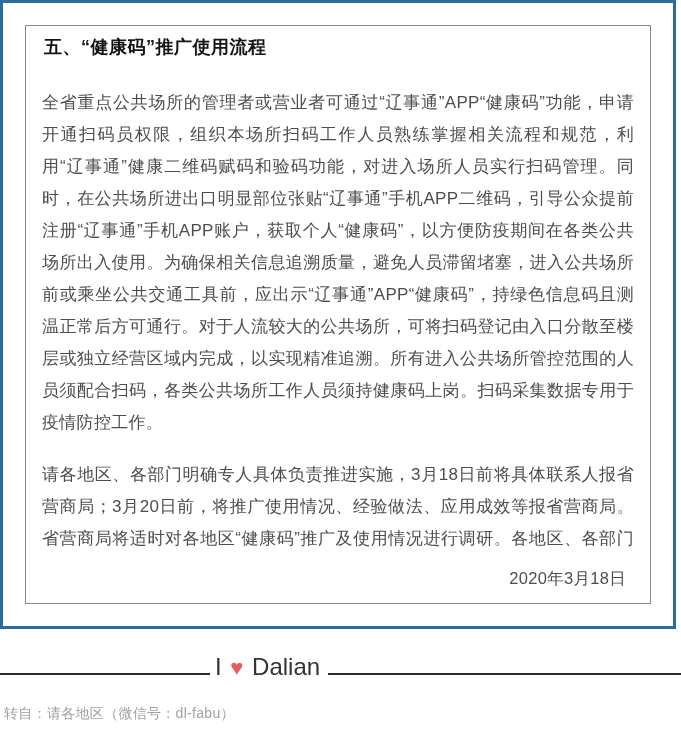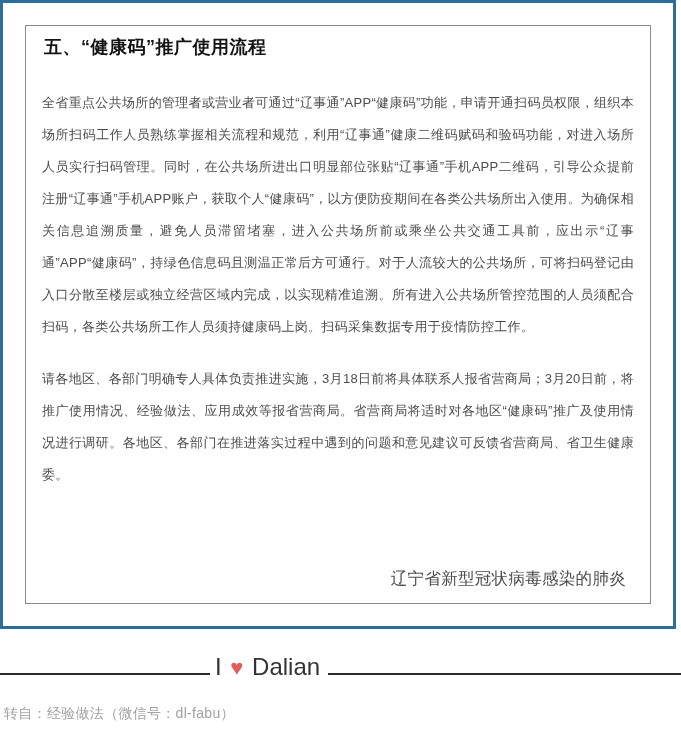--- a/index.html
+++ b/index.html
@@ -45,21 +45,21 @@
     letter-spacing: 0.5px;
     margin: 4px 0 28px 2px;
     line-height: 1.3;
   }
   .notice-content {
     flex: 1 1 auto;
     min-height: 0;
     overflow: hidden;
   }
   .notice-paragraph {
-    font-size: 13px;
+    font-size: 17px;
     color: var(--body-text);
     line-height: 32px;
     text-align: justify;
     letter-spacing: 0.3px;
     margin: 0 0 20px 0;
   }
   .signature-block {
     flex: 0 0 auto;
     margin-top: 10px;
     text-align: right;
@@ -118,27 +118,27 @@
     <div class="notice-inner">
 
       <div class="notice-title">五、“健康码”推广使用流程</div>
 
       <div class="notice-content">
         <p class="notice-paragraph">全省重点公共场所的管理者或营业者可通过“辽事通”APP“健康码”功能，申请开通扫码员权限，组织本场所扫码工作人员熟练掌握相关流程和规范，利用“辽事通”健康二维码赋码和验码功能，对进入场所人员实行扫码管理。同时，在公共场所进出口明显部位张贴“辽事通”手机APP二维码，引导公众提前注册“辽事通”手机APP账户，获取个人“健康码”，以方便防疫期间在各类公共场所出入使用。为确保相关信息追溯质量，避免人员滞留堵塞，进入公共场所前或乘坐公共交通工具前，应出示“辽事通”APP“健康码”，持绿色信息码且测温正常后方可通行。对于人流较大的公共场所，可将扫码登记由入口分散至楼层或独立经营区域内完成，以实现精准追溯。所有进入公共场所管控范围的人员须配合扫码，各类公共场所工作人员须持健康码上岗。扫码采集数据专用于疫情防控工作。</p>
         <p class="notice-paragraph">请各地区、各部门明确专人具体负责推进实施，3月18日前将具体联系人报省营商局；3月20日前，将推广使用情况、经验做法、应用成效等报省营商局。省营商局将适时对各地区“健康码”推广及使用情况进行调研。各地区、各部门在推进落实过程中遇到的问题和意见建议可反馈省营商局、省卫生健康委。</p>
       </div>
 
       <div class="signature-block">
-        <div class="signature-line">辽宁省新型冠状病毒感染的肺炎</div>
+        <div class="signature-line">2020年3月18日</div>
       </div>
 
     </div>
   </div>
 
   <div class="dalian-divider">
     <span class="divider-line left"></span>
     <span class="dalian-slogan"><span>I</span> <span class="heart">♥</span> <span>Dalian</span></span>
     <span class="divider-line right"></span>
   </div>
 
-  <div class="source-note">转自：经验做法（微信号：dl-fabu）</div>
+  <div class="source-note">转自：请各地区（微信号：dl-fabu）</div>
 
 </div>
 
 </body></html>

